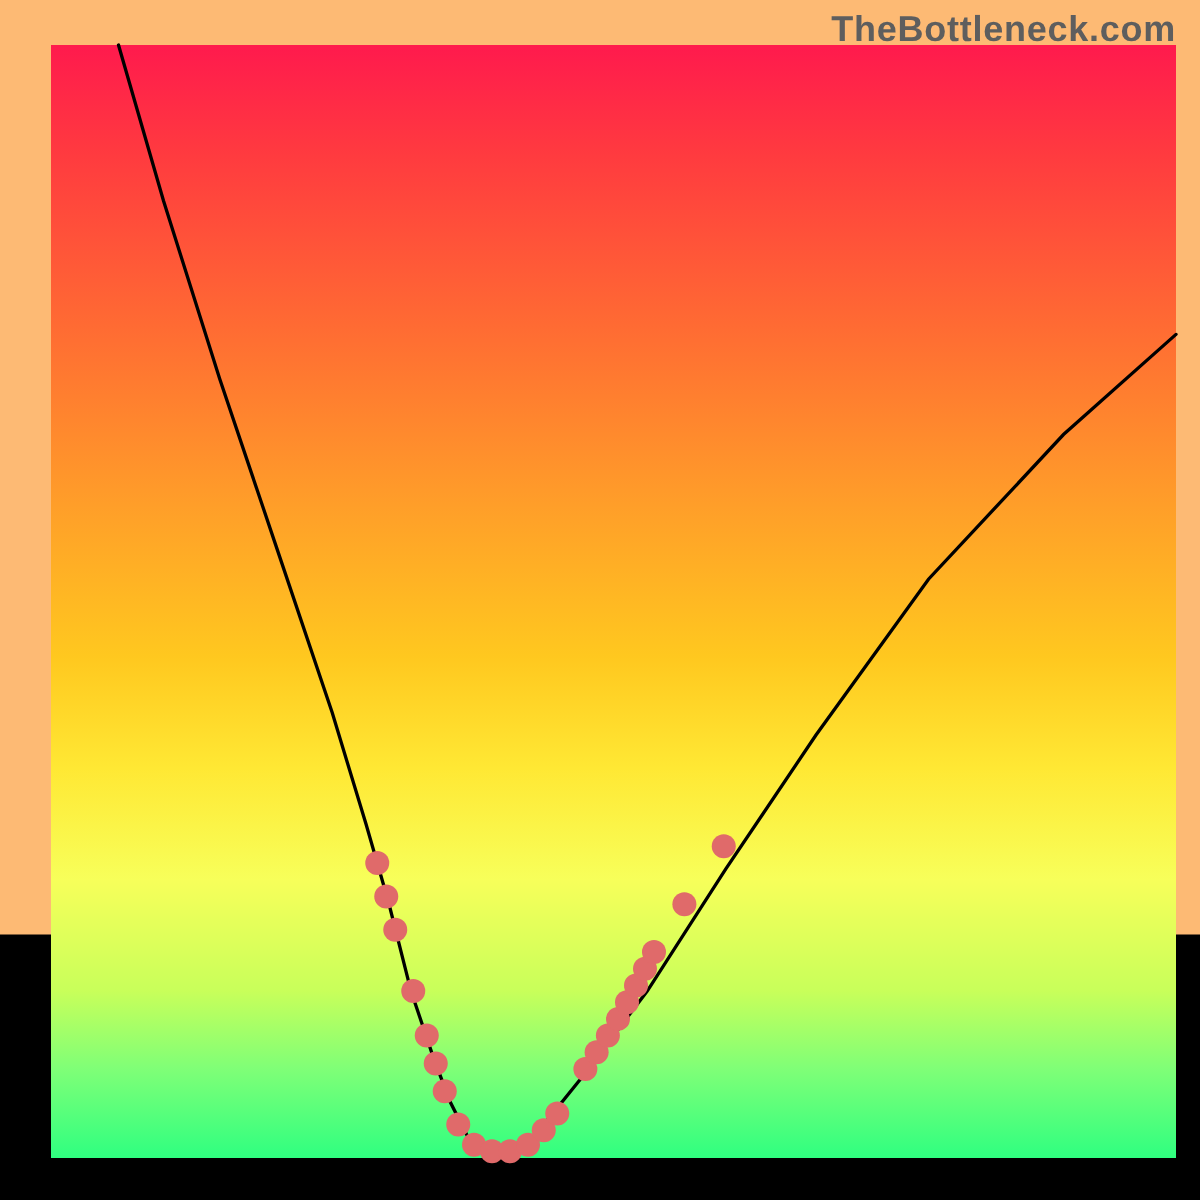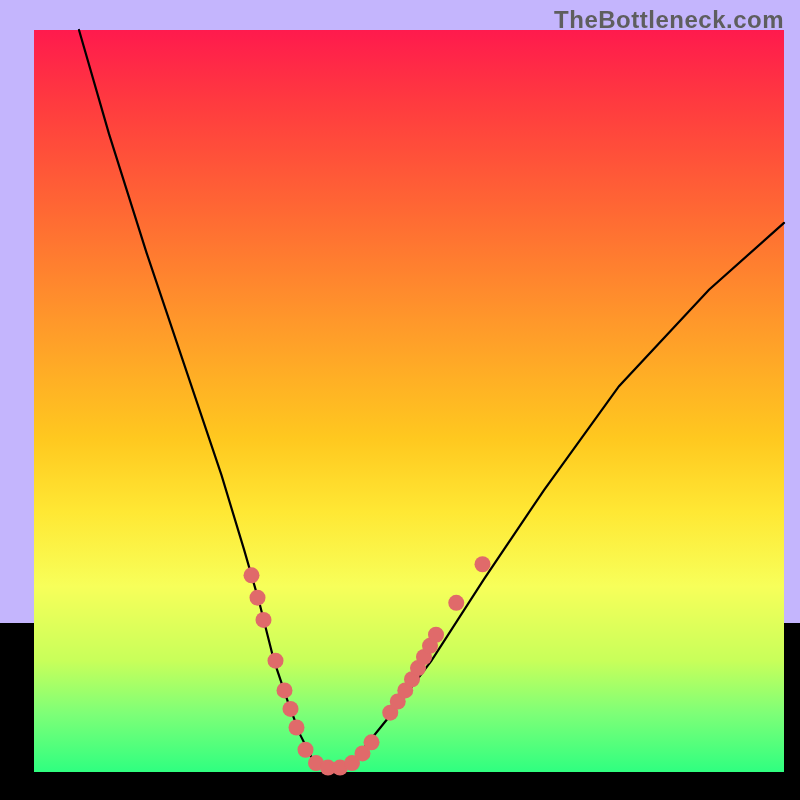--- a/index.html
+++ b/index.html
@@ -8,21 +8,21 @@
     width: 800px;
     height: 800px;
     background: #000;
     font-family: Arial, Helvetica, sans-serif;
     overflow: hidden;
   }
   .frame {
     position: absolute;
     left: 0; top: 0;
     width: 800px; height: 623px;
-    background: #c4b5fd;
+    background: #fdba74;
   }
   .plot {
     position: absolute;
     left: 34px;
     top: 30px;
     width: 750px;
     height: 742px;
     
     background: linear-gradient(to bottom,
       #ff1a4d 0%,

